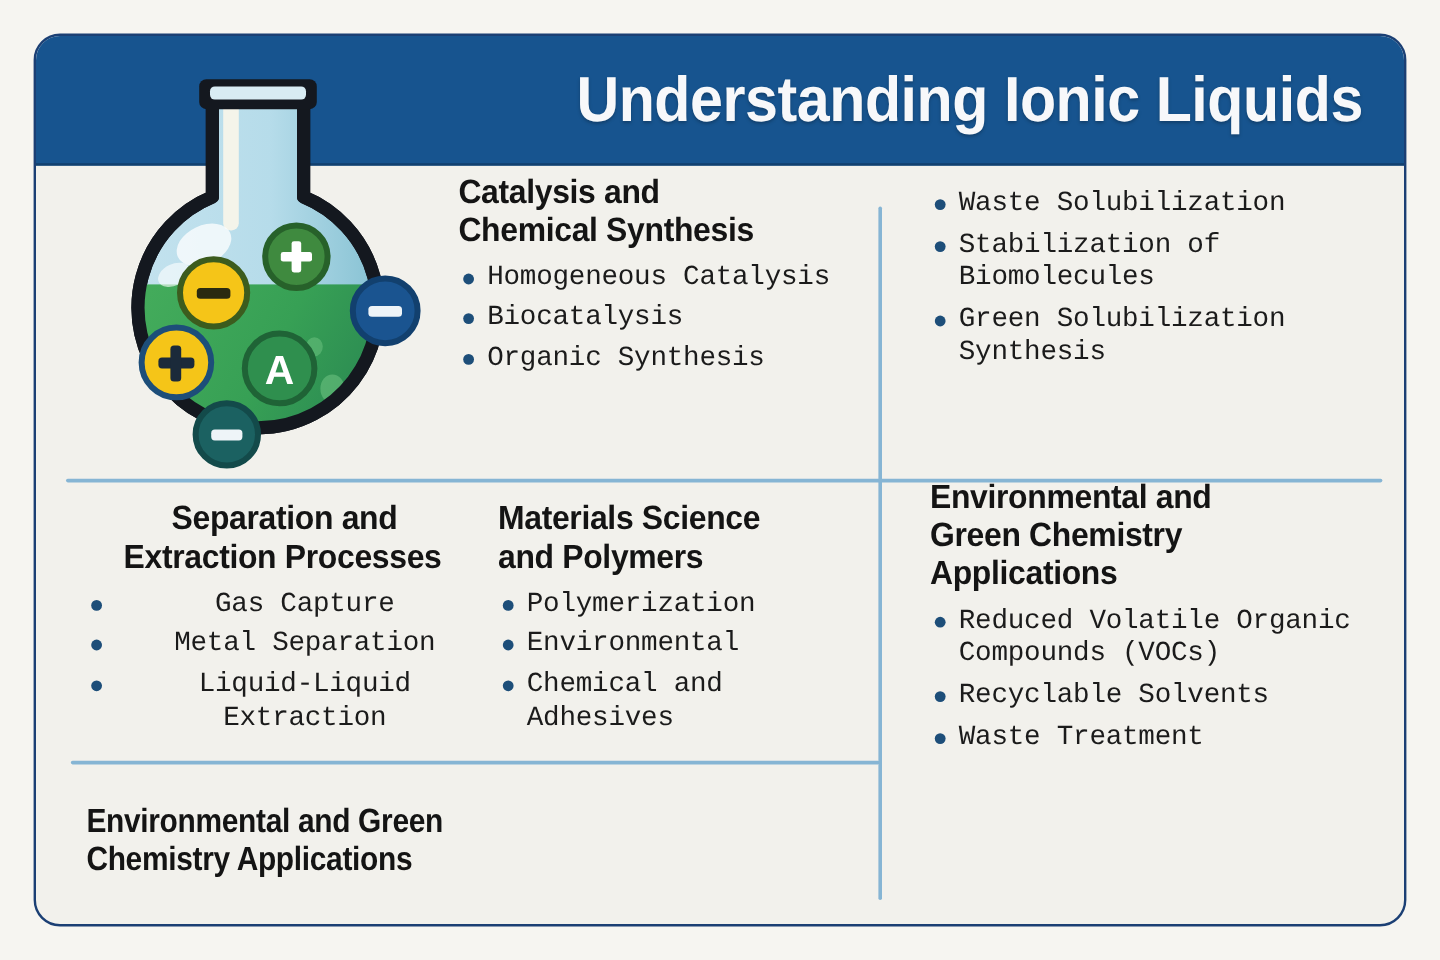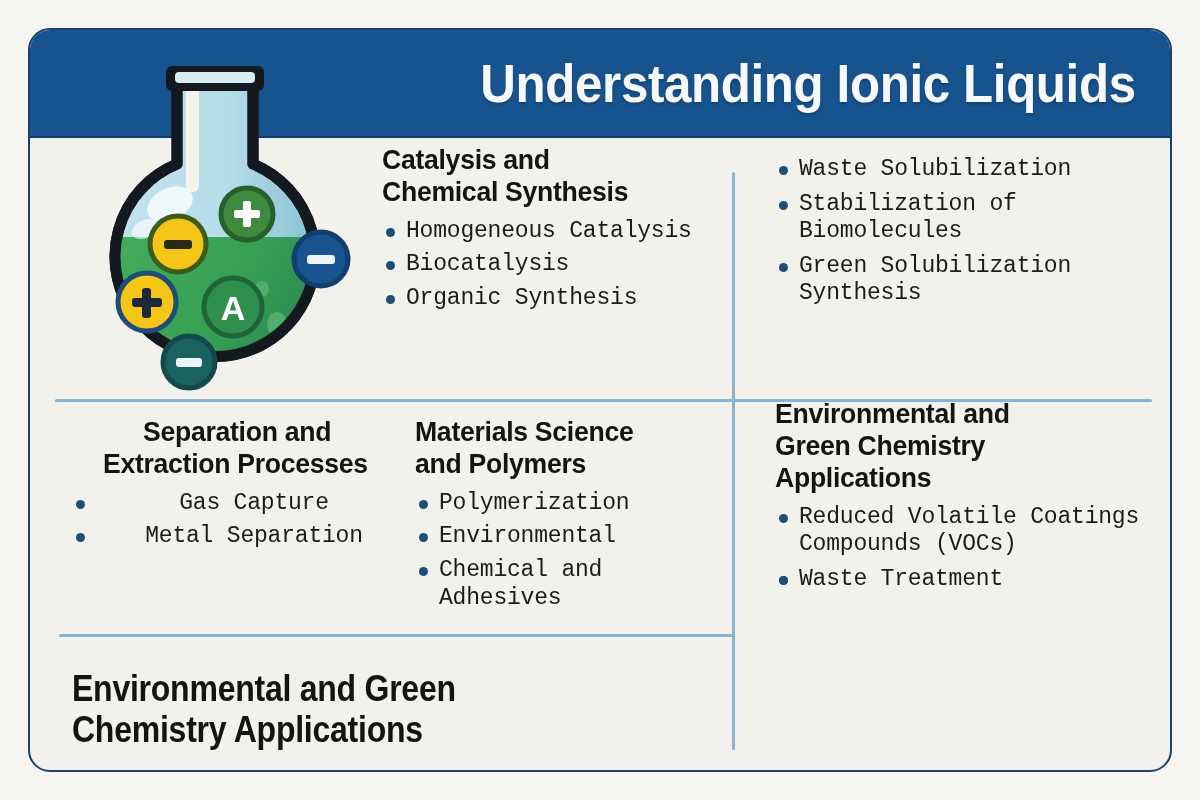--- a/index.html
+++ b/index.html
@@ -150,21 +150,21 @@
 
   
   #block-catalysis       { left: 352px; top: 114px;  width: 330px; }
   #block-pharma          { left: 745px; top: 126px;  width: 390px; }
   #block-separation      { left: 42px;  top: 386px;  width: 340px; text-align: center; }
   #block-materials       { left: 385px; top: 386px;  width: 320px; }
   #block-environmental   { left: 745px; top: 368px;  width: 390px; }
   #block-env-bottom      { left: 42px;  top: 638px;  width: 640px; }
 
   #block-env-bottom h2 {
-    font-size: 36px;
+    font-size: 28px;
     margin-bottom: 0;
   }
   #block-env-bottom h2 .h2-inner {
     transform: scaleX(0.89);
   }
 
   #block-pharma li,
   #block-environmental li { margin-bottom: 7px; }
 </style>
 </head>
@@ -275,20 +275,21 @@
     </div>
 
     <div class="block" id="block-separation">
       <h2>
         <span class="h2-inner">Separation and</span><br>
         <span class="h2-inner">Extraction Processes</span>
       </h2>
       <ul>
         <li><span class="bullet-dot"></span><span>Gas Capture</span></li>
         <li><span class="bullet-dot"></span><span>Metal Separation</span></li>
+        <li><span class="bullet-dot"></span><span>Liquid-Liquid Extraction</span></li>
       </ul>
     </div>
 
     <div class="block" id="block-materials">
       <h2>
         <span class="h2-inner">Materials Science</span><br>
         <span class="h2-inner">and Polymers</span>
       </h2>
       <ul>
         <li><span class="bullet-dot"></span><span>Polymerization</span></li>
@@ -297,22 +298,22 @@
       </ul>
     </div>
 
     <div class="block" id="block-environmental">
       <h2>
         <span class="h2-inner">Environmental and</span><br>
         <span class="h2-inner">Green Chemistry</span><br>
         <span class="h2-inner">Applications</span>
       </h2>
       <ul>
-        <li><span class="bullet-dot"></span><span>Reduced Volatile Coatings Compounds (VOCs)</span></li>
-        <li><span class="bullet-dot"></span></li>
+        <li><span class="bullet-dot"></span><span>Reduced Volatile Organic Compounds (VOCs)</span></li>
+        <li><span class="bullet-dot"></span><span>Recyclable Solvents</span></li>
         <li><span class="bullet-dot"></span><span>Waste Treatment</span></li>
       </ul>
     </div>
 
     <div class="block" id="block-env-bottom">
       <h2>
         <span class="h2-inner">Environmental and Green</span><br>
         <span class="h2-inner">Chemistry Applications</span>
       </h2>
     </div>

